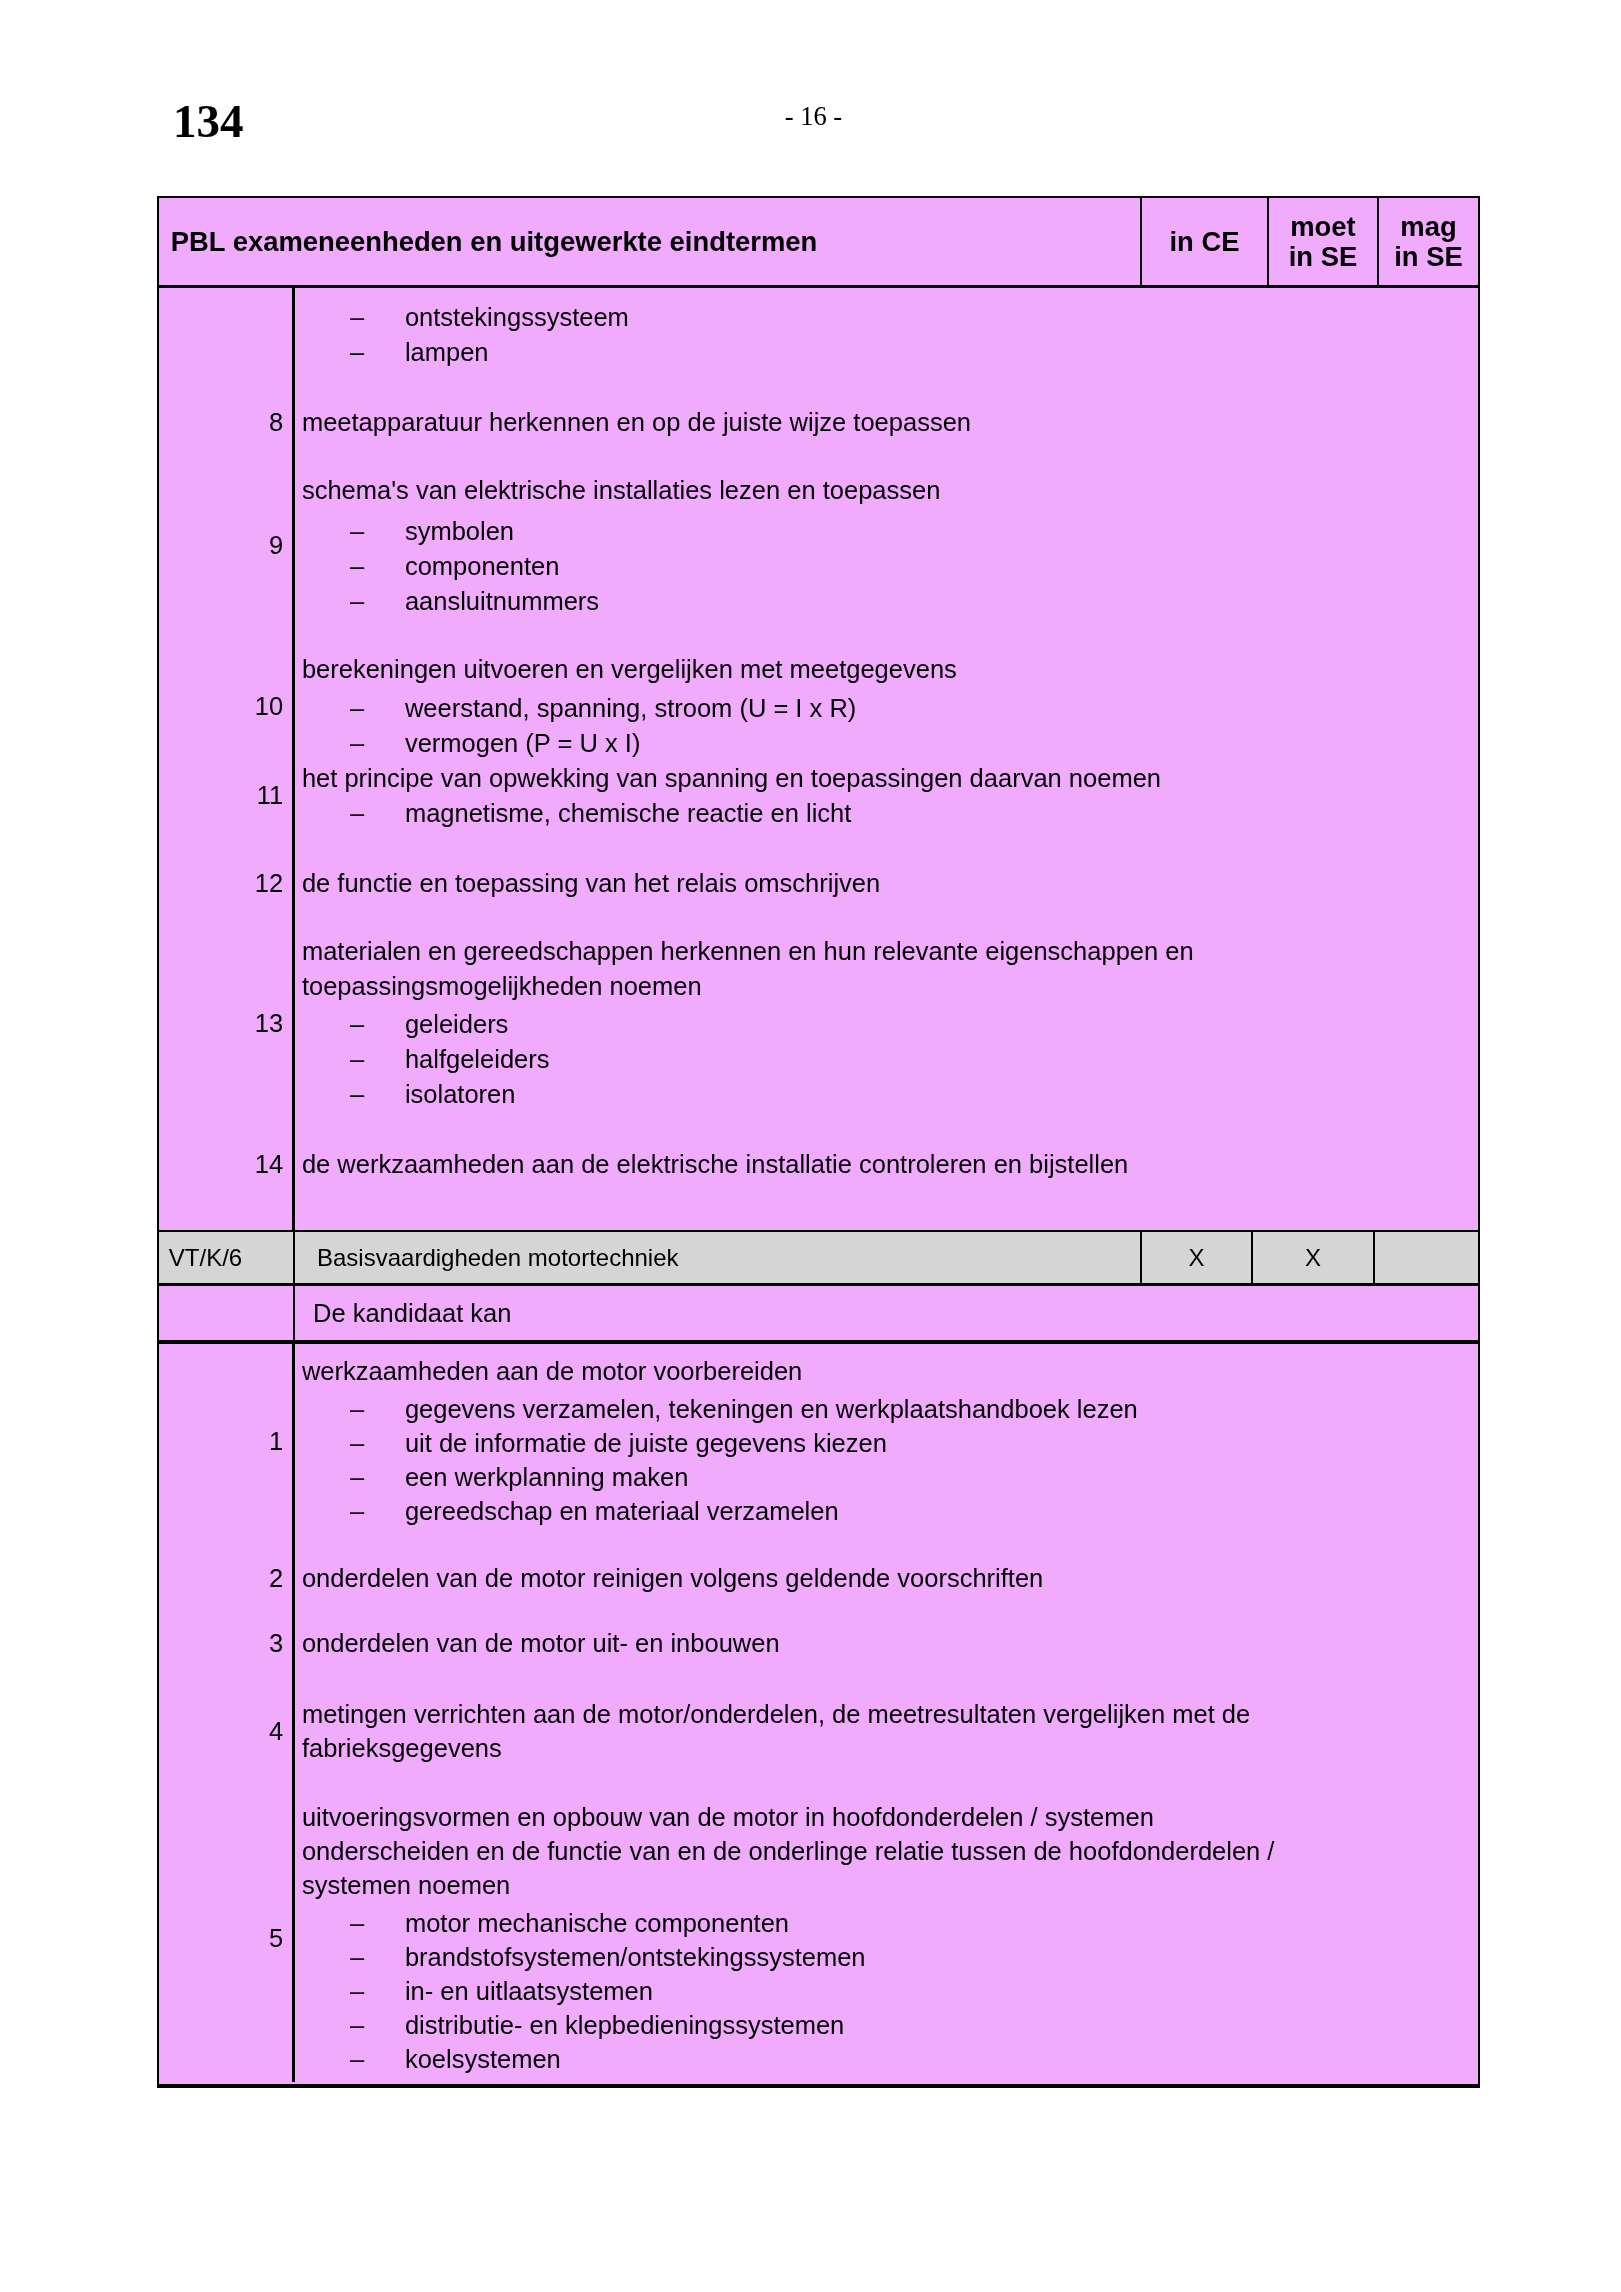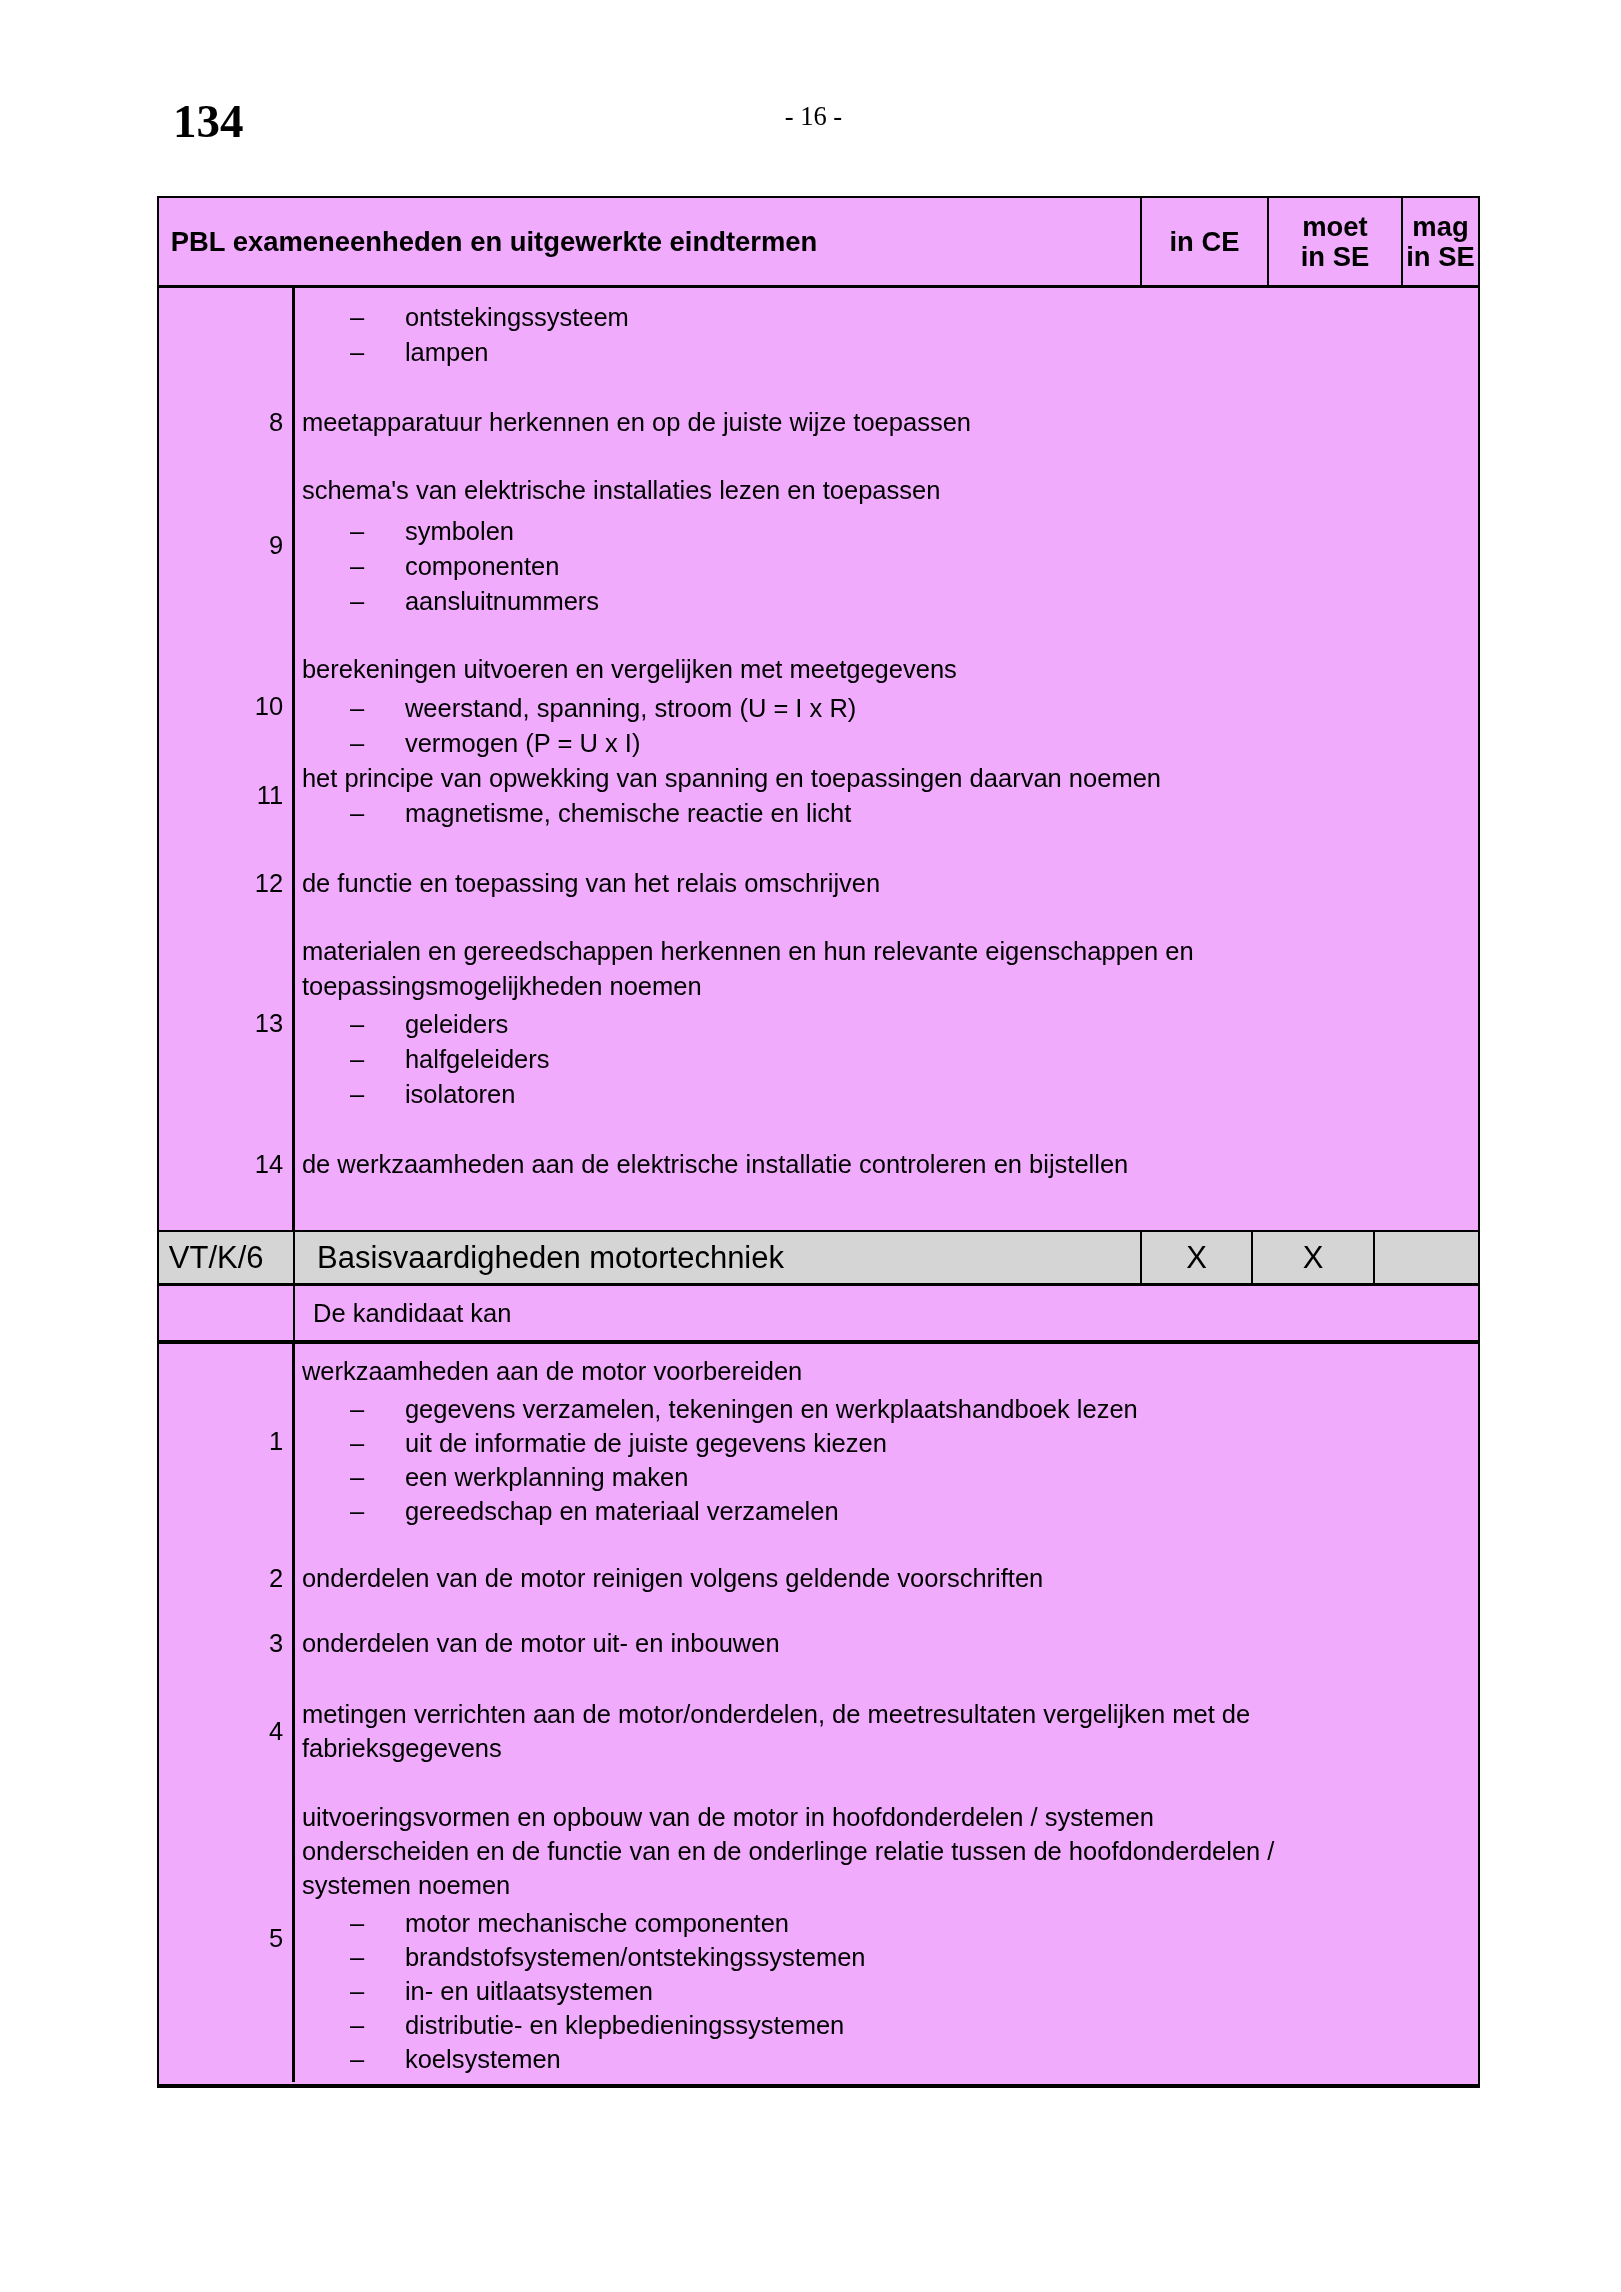--- a/index.html
+++ b/index.html
@@ -26,40 +26,40 @@
   }
   
   .hrow { display:flex; height:90px; border-bottom:3.9px solid #000; box-sizing:border-box; }
   .hc {
     box-sizing:border-box; border-right:2.9px solid #000;
     display:flex; flex-direction:column; align-items:center; justify-content:center;
     font-weight:bold; font-size:27.4px; line-height:30px; text-align:center;
   }
   .hc-title { width:983px; align-items:flex-start; padding-left:11.8px; }
   .hc-ce   { width:127px; }
-  .hc-moet { width:134px;text-align:right; }
+  .hc-moet { width:110px;text-align:right; }
   .hc-mag  { flex:1; border-right:none; }
   
   .sec { position:relative; font-size:25.5px; overflow:hidden; }
   .sec1 { height:942px; line-height:35px; }
   .sec2 { height:738px; line-height:34px; }
   .vline { position:absolute; left:133px; top:0; bottom:0; width:2.9px; background:#000; }
   .row { display:flex; align-items:center; }
   .num { width:136px; box-sizing:border-box; padding-right:11.8px; text-align:right; flex-shrink:0; }
   .txt { flex:1; padding-left:6.9px; }
   .bullet { padding-left:48px; }
   .dash { display:inline-block; width:55px; }
   .mt38 { margin-top:37px; } .mt36 { margin-top:35px; } .mt34 { margin-top:33px; }
   .mt32 { margin-top:31px; } .mt12 { margin-top:11.8px; } .mt10 { margin-top:9.8px; }
   .mt6  { margin-top:5.9px;  } .mt4  { margin-top:3.9px;  }
   
   .grow {
     display:flex; height:56px; box-sizing:border-box;
     border-top:2.9px solid #000; border-bottom:3.9px solid #000;
-    background:#d5d5d5; font-size:31px;
+    background:#d5d5d5; font-size:24px;
   }
   .gc { box-sizing:border-box; border-right:2.9px solid #000; height:100%;
         display:flex; align-items:center; }
   .gc-code  { width:136px; padding-left:9.8px; }
   .gc-title { width:847px; padding-left:22px; }
   .gc-x1    { width:111px; justify-content:center; }
   .gc-x2    { width:122px; justify-content:center; }
   .gc-x3    { flex:1; border-right:none; justify-content:center; }
   
   .krow { display:flex; height:58px; box-sizing:border-box; border-bottom:4.9px solid #000; font-size:25.5px; }

